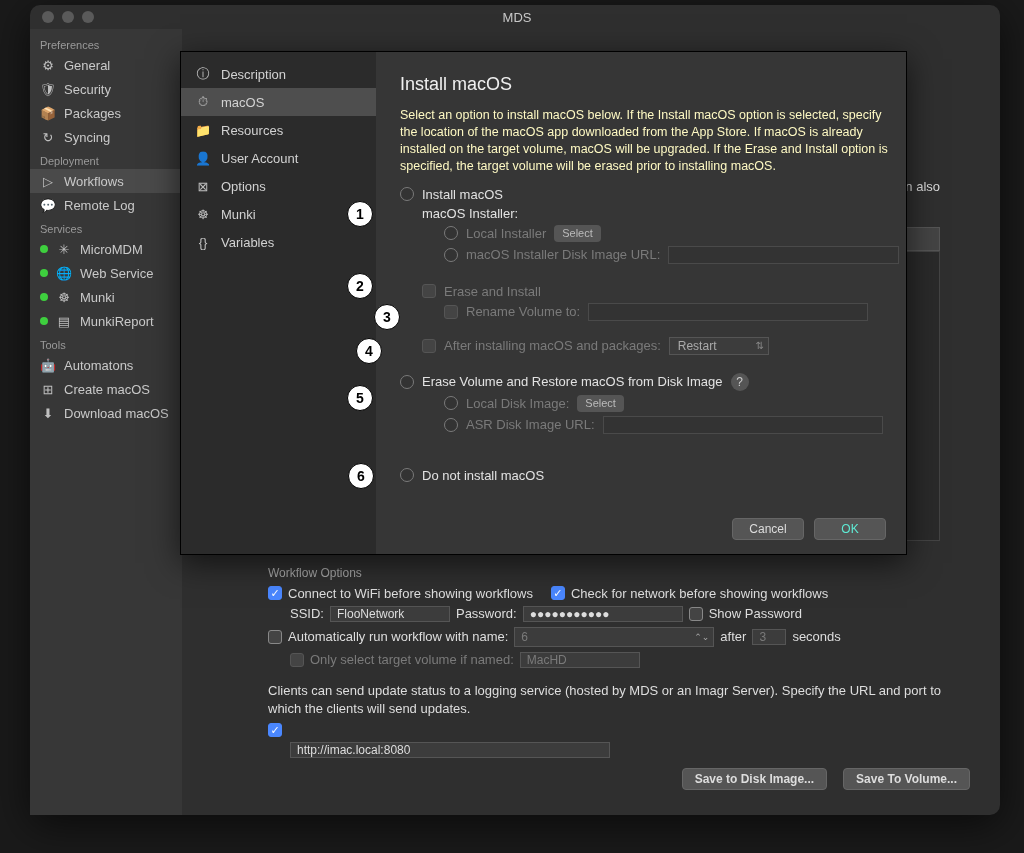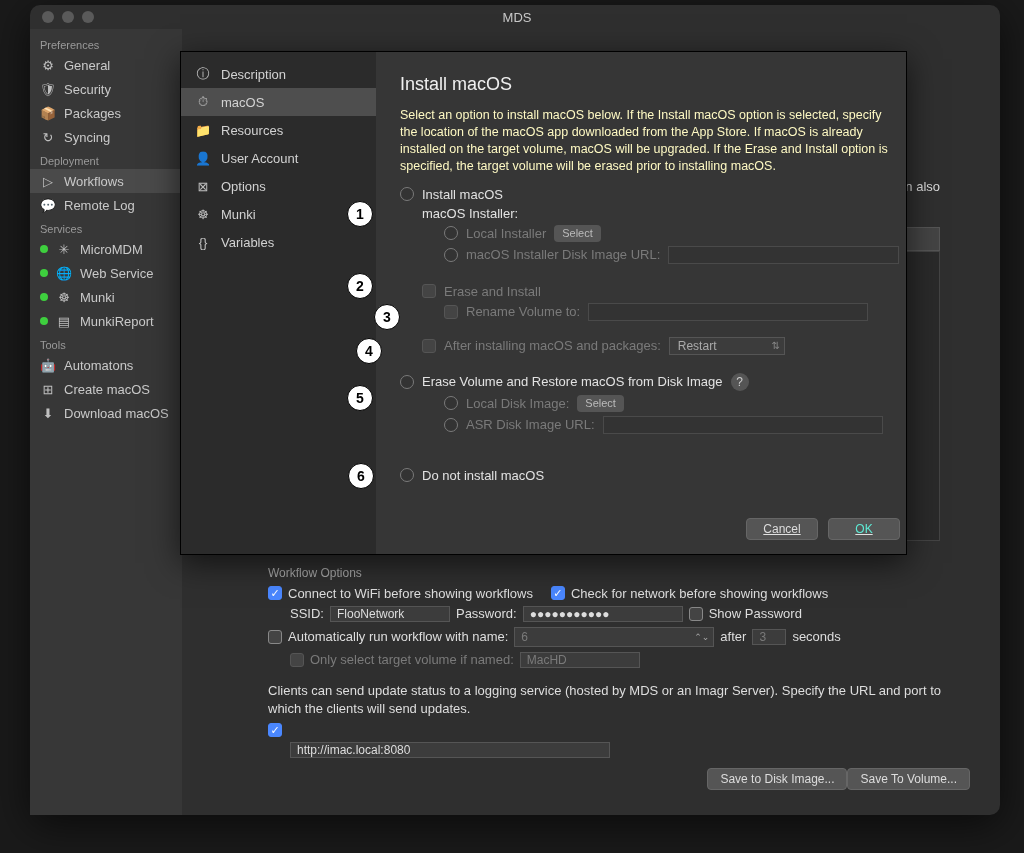--- a/index.html
+++ b/index.html
@@ -42,21 +42,21 @@
   .dlg-text { font-size:12.5px; color:#fef9c3; line-height:1.35; margin-bottom:12px;}
   .opt-row { display:flex; align-items:center; gap:8px; margin:4px 0; font-size:13px;}
   .radio { width:14px; height:14px; border-radius:50%; border:1px solid #7a7a7a; background:#333; display:inline-block;}
   .sub { margin-left:22px; }
   .sub2 { margin-left:44px; }
   .smallbtn { background:#555; color:#bbb; height:17px; padding:0 8px; font-size:11px; border-radius:4px; display:inline-flex; align-items:center;}
   .thin-input { background:#333; border:1px solid #4a4a4a; height:18px; flex:1; max-width:280px;}
   .select-sm { background:#3c3c3c; border:1px solid #555; color:#aaa; height:18px; padding:0 20px 0 8px; font-size:12px; position:relative; display:inline-flex; align-items:center;}
   .select-sm::after { content:"⇅"; font-size:10px; position:absolute; right:4px; color:#888;}
   .help { width:18px; height:18px; border-radius:50%; background:#555; color:#ccc; display:inline-flex; align-items:center; justify-content:center; font-size:12px;}
-  .dlg-foot { position:absolute; right:6px; bottom:14px; display:flex; gap:10px;text-decoration:underline;}
+  .dlg-foot { position:absolute; right:20px; bottom:14px; display:flex; gap:10px;}
   .dlg-foot .btn { width:72px; justify-content:center;}
   .dlg-foot .btn.primary { color:#5eead4;}
   
   .callout { position:absolute; width:26px; height:26px; border-radius:50%; background:#fff; color:#000; border:1.5px solid #000; display:flex; align-items:center; justify-content:center; font-weight:700; font-size:14px;}
 </style>
 </head>
 <body>
 
 <div class="window">
   <div class="titlebar">
@@ -173,21 +173,21 @@
         </div>
         <div class="row" style="margin-top:14px;">
           <span style="line-height:1.4;">Clients can send update status to a logging service (hosted by MDS or an Imagr Server). Specify the URL and port to which the clients will send updates.</span>
         </div>
         <div class="row">
           <span class="chk on">✓</span>
         </div>
         <div class="row" style="margin-left:22px;">
           <span class="input" style="width:320px">http://imac.local:8080</span>
         </div>
-        <div class="row" style="justify-content:flex-end; margin-top:10px; gap:0;">
+        <div class="row" style="justify-content:flex-end; margin-top:10px; gap:16px;font-weight:bold;">
           <span class="btn">Save to Disk Image...</span>
           <span class="btn">Save To Volume...</span>
         </div>
       </div>
     </div>
   </div>
 
   <div class="dialog">
     <div class="dlg-nav">
       <div class="nitem">
@@ -248,21 +248,21 @@
         </div>
       <div class="opt-row sub2 muted">
           <span class="chk" style="border-color:#555"></span>
           <span>Rename Volume to:</span>
           <span class="thin-input"></span>
         </div>
       <div style="height:8px"></div>
       <div class="opt-row sub muted">
           <span class="chk" style="border-color:#555"></span>
           <span>After installing macOS and packages:</span>
-          <span class="select-sm" style="width:116px">
+          <span class="select-sm" style="width:100px">
             <span>Restart</span>
           </span>
         </div>
 
       <div style="height:10px"></div>
       <div class="opt-row">
           <span class="radio"></span>
           <span>Erase Volume and Restore macOS from Disk Image</span>
           <span class="help">?</span>
         </div>

